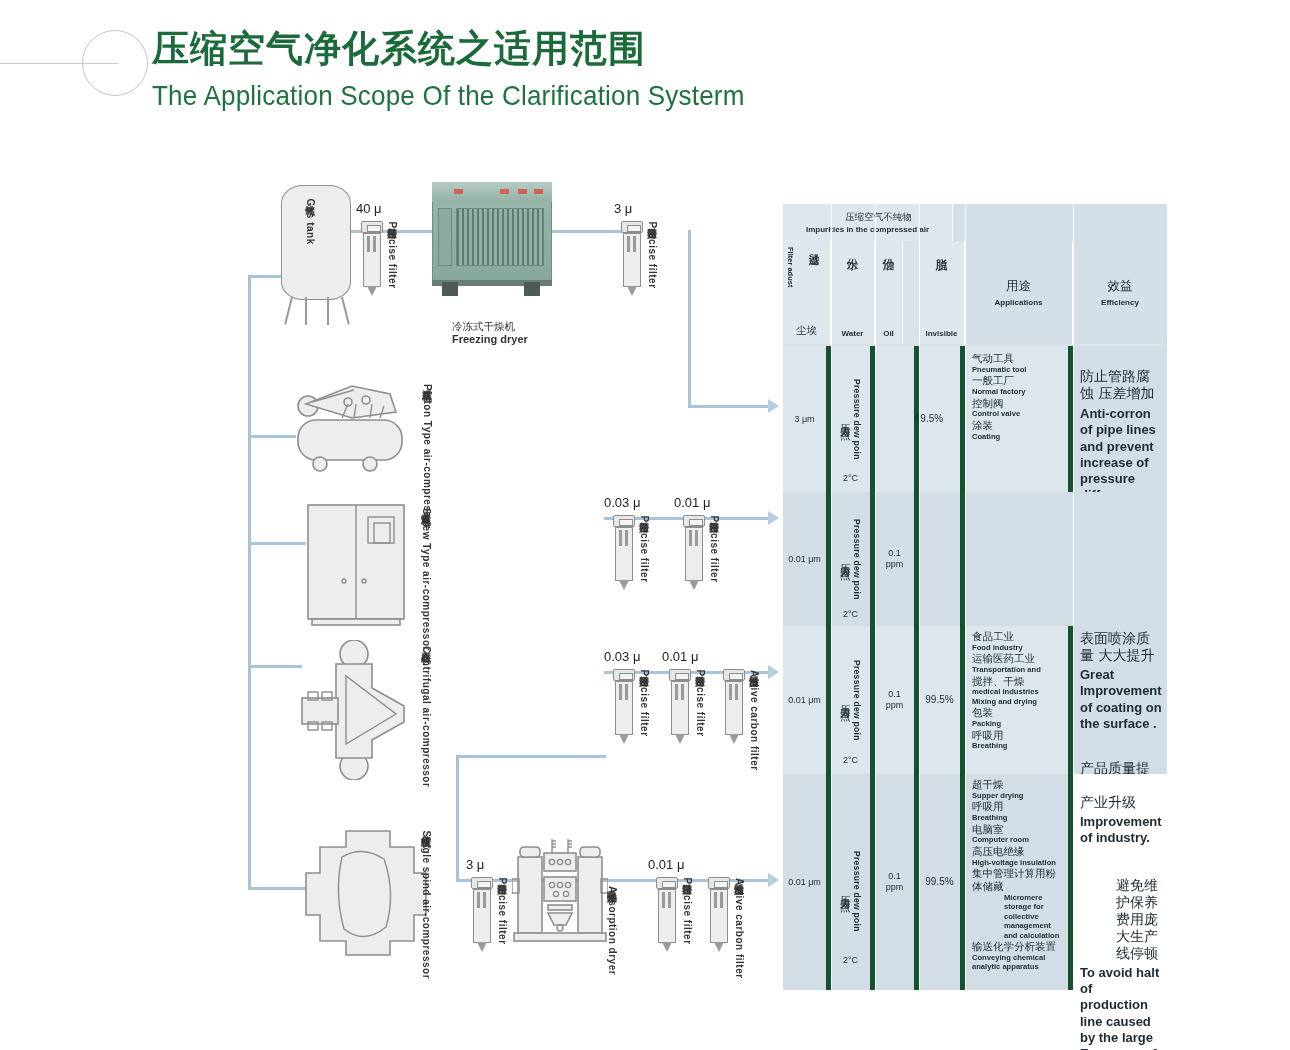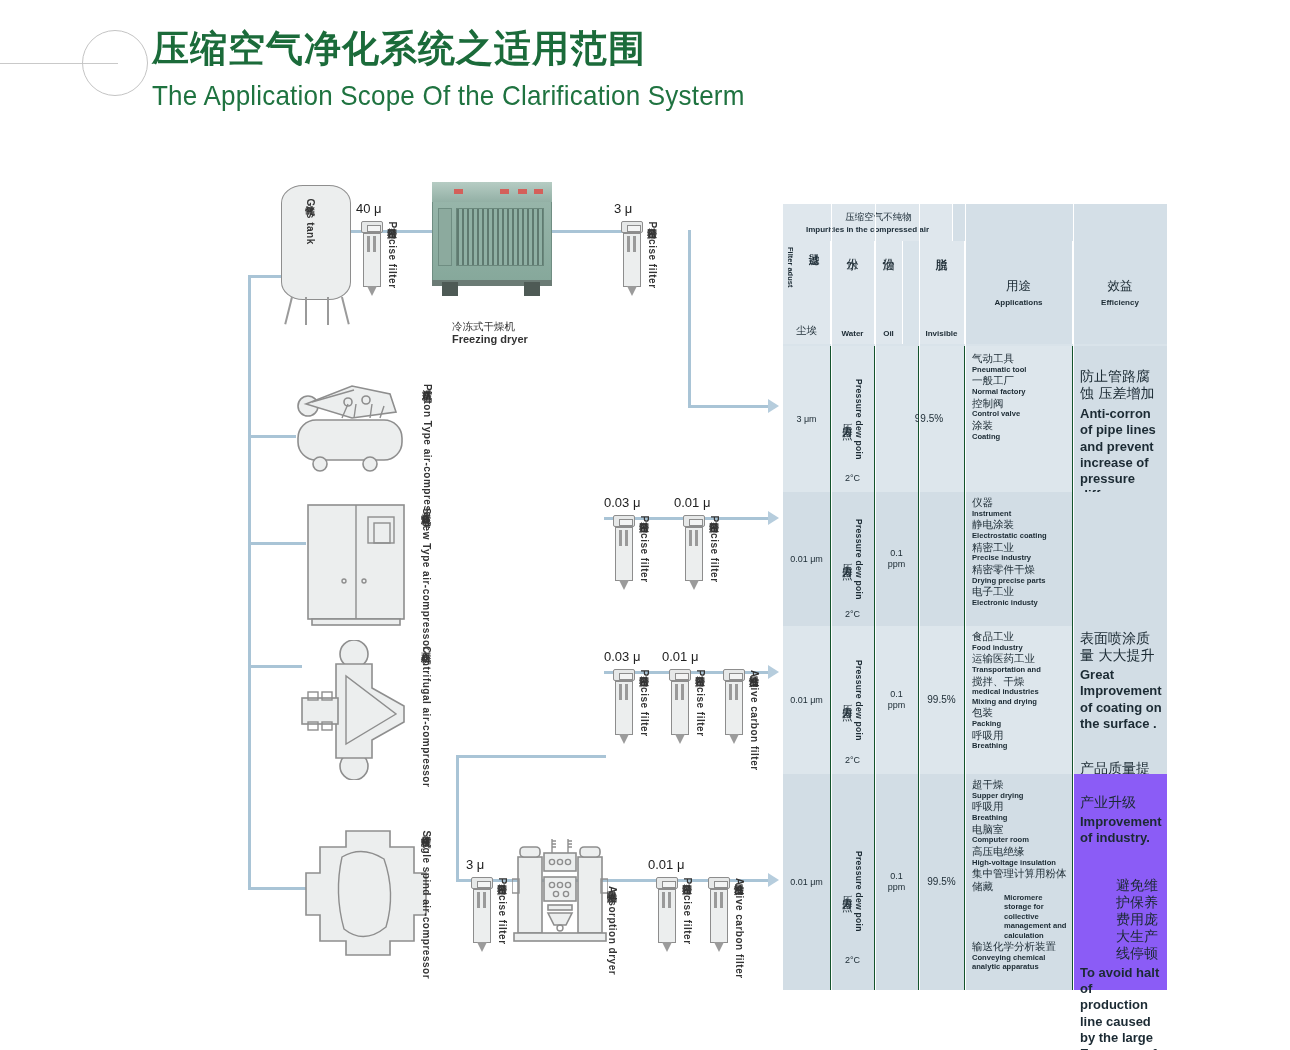--- a/index.html
+++ b/index.html
@@ -168,21 +168,21 @@
   }
   .hcell.wide { display:flex; flex-direction:column; align-items:center; justify-content:center; }
   .hcell.wide .cn { font-size:12.5px; margin-top:0; }
   .hcell.wide .en { position:static; margin-top:3px; font-size:8px; }
 
   .trow { position:absolute; left:0; width:384px; }
   .trow.odd  { background:#dde6ec; }
   .trow.even { background:#d2dde5; }
   .tcell {
     position:absolute; top:0; height:100%;
-    border-right:1px solid #14532d;
+    border-right:5px solid #14532d;
     display:flex; flex-direction:column; justify-content:center; align-items:center;
     font-size:9px; color:#1b2a33; text-align:center; line-height:1.2;
   }
   .tcell.app, .tcell.eff {
     display:block; justify-content:flex-start; align-items:flex-start;
     text-align:left; padding:6px 5px 0 7px;
   }
   .tcell .cn { font-family:"DejaVu Sans",sans-serif; font-size:10.5px; color:#1b2a33; line-height:1.22; }
   .tcell .en { font-size:7.6px; font-weight:bold; color:#1b2a33; line-height:1.25; }
   .tcell.eff .cn { font-size:14px; }
@@ -532,32 +532,20 @@
         <span class="dew-en">Pressure dew poin</span>
       </div>
       <span style="position:absolute;bottom:6px;left:0;right:0;text-align:center;">2°C</span>
     </div>
     <div class="tcell" style="left:92px; width:44px;">
       <span style="white-space:normal; width:26px;">0.1 ppm</span>
     </div>
     <div class="tcell" style="left:136px; width:46px;">
       <span></span>
     </div>
-    <div class="tcell app" style="left:182px; width:108px; padding-top:4px;">
-      <div class="cn">仪器</div>
-      <div class="en">Instrument</div>
-      <div class="cn">静电涂装</div>
-      <div class="en">Electrostatic coating</div>
-      <div class="cn">精密工业</div>
-      <div class="en">Precise industry</div>
-      <div class="cn">精密零件干燥</div>
-      <div class="en">Drying precise parts</div>
-      <div class="cn">电子工业</div>
-      <div class="en">Electronic industy</div>
-    </div>
   </div>
 
   <div class="trow odd" style="top:422px; height:148px;">
     <div class="tcell" style="left:0; width:48px;">
       <span style="white-space:normal;">0.01 μm</span>
     </div>
     <div class="tcell" style="left:48px; width:44px;">
       <div class="dewwrap">
         <span class="dew">压力露点</span>
         <span class="dew-en">Pressure dew poin</span>
@@ -615,21 +603,21 @@
       <div class="en">Breathing</div>
       <div class="cn">电脑室</div>
       <div class="en">Computer room</div>
       <div class="cn">高压电绝缘</div>
       <div class="en">High-voltage insulation</div>
       <div class="cn" style="white-space:normal;">集中管理计算用粉体储藏</div>
       <div class="en" style="white-space:normal;margin-left:32px;">Micromere storage for collective management and calculation</div>
       <div class="cn" style="white-space:normal;">输送化学分析装置</div>
       <div class="en" style="white-space:normal;">Conveying chemical analytic apparatus</div>
     </div>
-    <div class="tcell eff" style="left:290px; width:94px; border-right:none; background:#8b5cf6; padding-top:20px;">
+    <div class="tcell eff" style="left:290px; width:94px; border-right:none; background:#ffffff; padding-top:20px;">
       <div class="cn" style="white-space:normal;">产业升级</div>
       <div class="en" style="margin-top:3px;">Improvement of industry.</div>
       <div class="cn" style="white-space:normal; margin-top:30px;margin-left:36px;">避免维护保养 费用庞大生产 线停顿</div>
       <div class="en" style="margin-top:3px;">To avoid halt of production line caused by the large Expenses of maintenance .</div>
     </div>
   </div>
 
   <div class="vline" style="left:48px;"></div>
   <div class="vline" style="left:92px;"></div>
   <div class="vline" style="left:136px;"></div>

